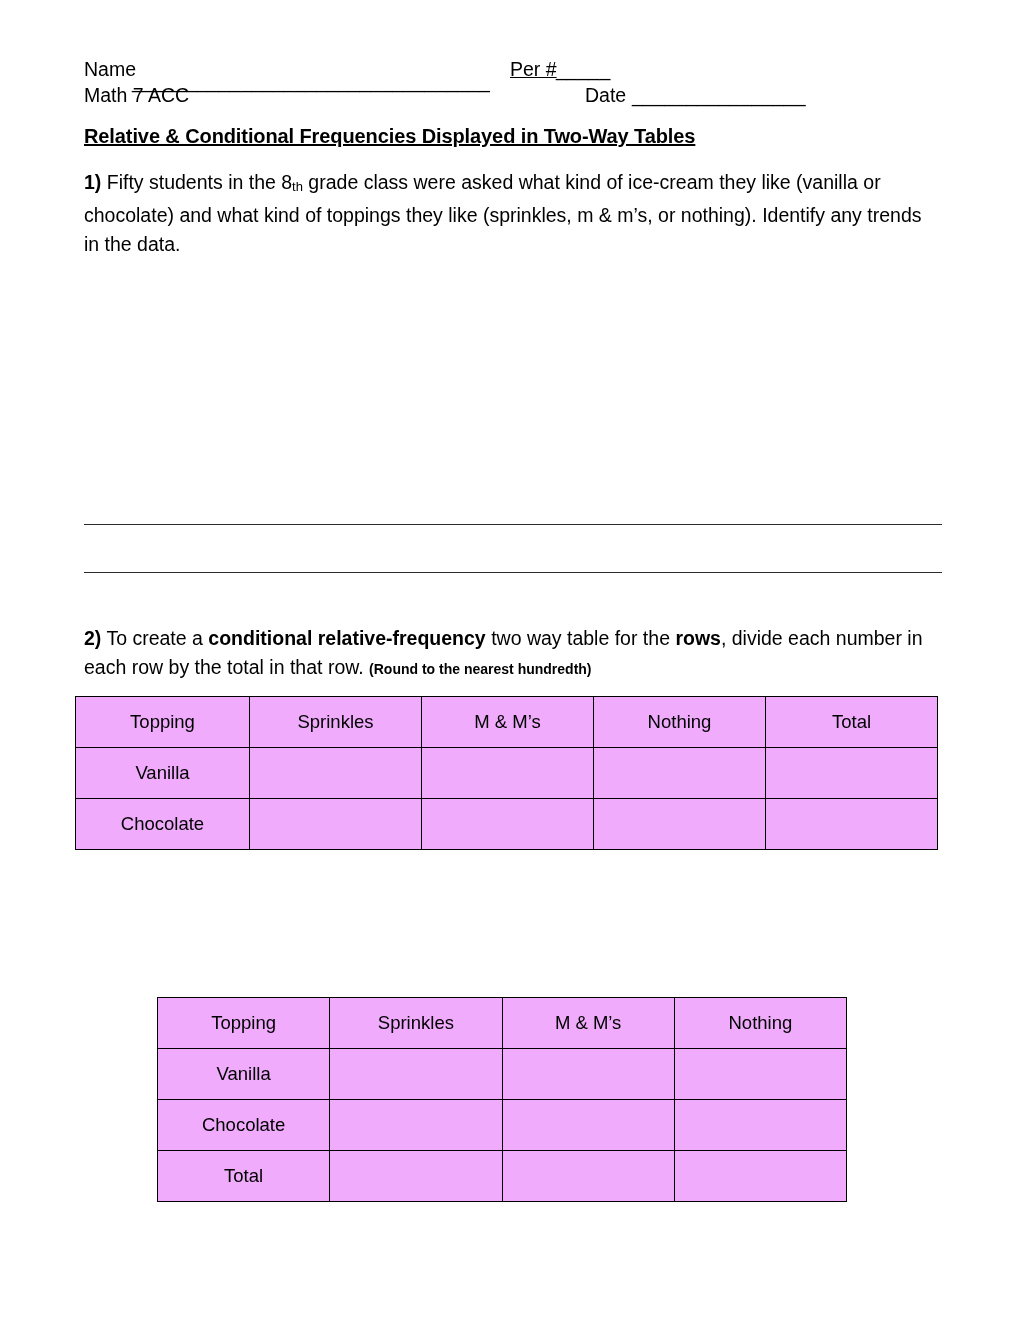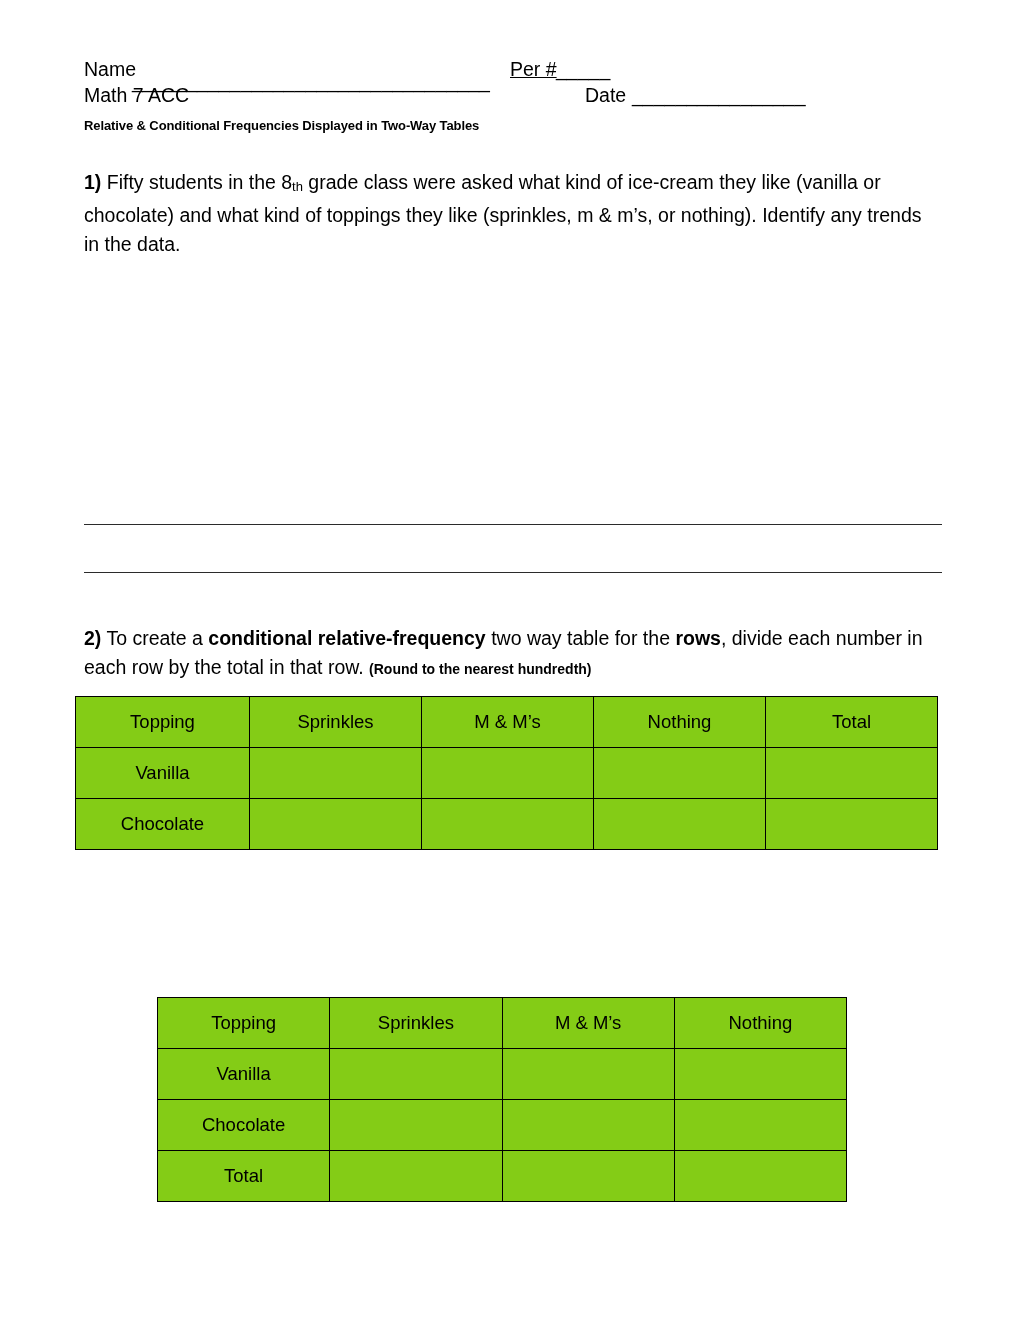--- a/index.html
+++ b/index.html
@@ -37,25 +37,26 @@
     font-size: 19.5px;
     line-height: 26px;
     white-space: pre;
   }
   .hdr-row .seg { position: absolute; top: 0; }
 
   
   .doc-title {
     position: absolute;
     left: 84px;
-    top: 118px;
-    font-size: 13px;
+    top: 125px;
+    font-size: 20px;
     font-weight: bold;
     letter-spacing: -0.1px;
     white-space: nowrap;
+    text-decoration: underline;
   }
 
   
   .para {
     position: absolute;
     font-size: 19.5px;
     line-height: 29px;
     text-align: left;
   }
   .para b { font-weight: bold; }
@@ -77,21 +78,21 @@
     border-bottom: 1.7px solid #2b2b2b;
   }
   #line-1 { top: 524px; }
   #line-2 { top: 572px; }
 
   
   table.grid {
     position: absolute;
     border-collapse: collapse;
     table-layout: fixed;
-    background: #84cc16;
+    background: #f0abfc;
   }
   table.grid td {
     border: 1.6px solid #000000;
     text-align: center;
     vertical-align: middle;
     font-size: 18.5px;
     height: 50px;
     padding: 0 4px;
   }
   table.grid td.blank { }

